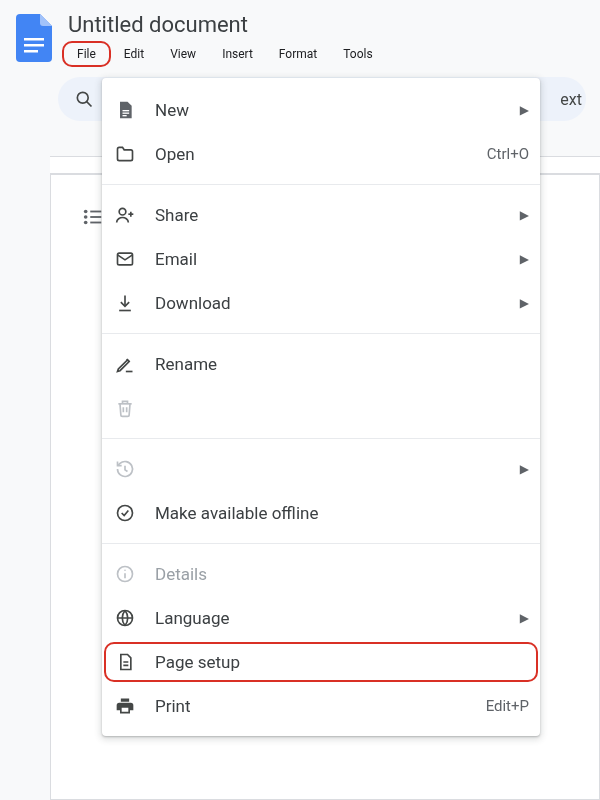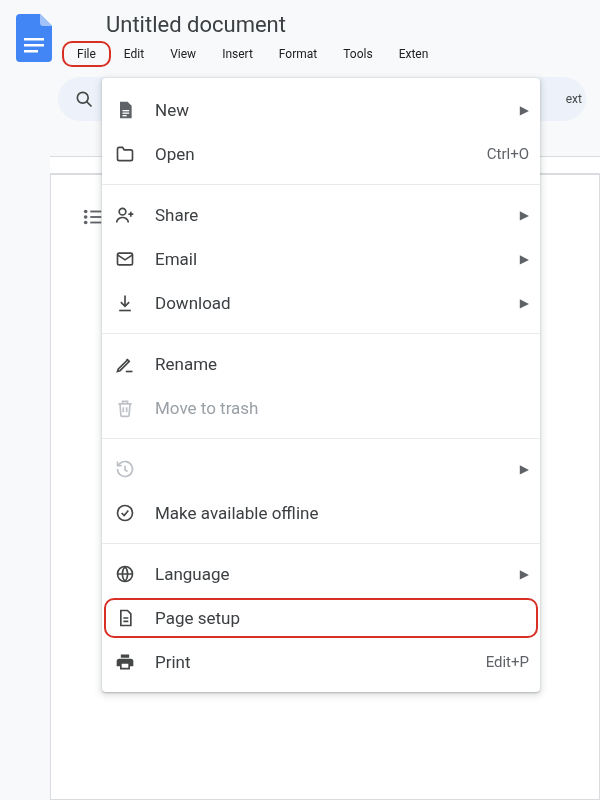--- a/index.html
+++ b/index.html
@@ -25,21 +25,20 @@
       margin-right: 8px;
       margin-top: 2px;
     }
     .docs-logo svg { width: 36px; height: 48px; }
     .title-area { flex: 1; }
     .doc-title {
       font-size: 22px;
       color: #3c4043;
       padding: 2px 6px;
       font-weight: 400;
-      margin-left: 38px;
     }
     .menubar {
       display: flex;
       gap: 0;
       margin-top: 2px;
       padding-left: 0;
     }
     .menu-btn {
       font-size: 12px;
       color: #202124;
@@ -60,21 +59,21 @@
       border-radius: 28px;
       display: flex;
       align-items: center;
       padding: 0 16px;
       position: relative;
     }
     .toolbar-right {
       position: absolute;
       right: 4px;
       color: #444746;
-      font-size: 12px;
+      font-size: 16px;
     }
     .search-icon { color: #444746; }
     .canvas {
       position: absolute;
       top: 174px;
       left: 50px;
       right: 0;
       bottom: 0;
       background: #fff;
       border: 1px solid #dadce0;
@@ -155,21 +154,20 @@
   </div>
   <div class="title-area">
     <div class="doc-title">Untitled document</div>
     <div class="menubar">
       <div class="menu-btn file">File</div>
       <div class="menu-btn">Edit</div>
       <div class="menu-btn">View</div>
       <div class="menu-btn">Insert</div>
       <div class="menu-btn">Format</div>
       <div class="menu-btn">Tools</div>
-      <div class="menu-btn">Exten</div>
     </div>
   </div>
 </div>
 
 <div class="toolbar">
   <span class="search-icon">
     <svg width="20" height="20" viewBox="0 0 24 24" fill="none" stroke="currentColor" stroke-width="2">
         <circle cx="10.5" cy="10.5" r="6.5"></circle>
         <line x1="21" y1="21" x2="15.2" y2="15.2"></line>
       </svg>
@@ -318,21 +316,20 @@
     </div>
     <div class="dd-item disabled">
       <span class="ico">
         <svg width="20" height="20" viewBox="0 0 24 24" fill="none" stroke="currentColor" stroke-width="2">
           <path d="M4 7h16"></path>
           <path d="M10 11v6M14 11v6"></path>
           <path d="M6 7l1 13a2 2 0 0 0 2 2h6a2 2 0 0 0 2-2l1-13"></path>
           <path d="M9 7V4h6v3"></path>
         </svg>
       </span>
-      <span>Move to trash</span>
     </div>
     <div class="dd-sep"></div>
     <div class="dd-item disabled">
       <span class="ico">
         <svg width="20" height="20" viewBox="0 0 24 24" fill="none" stroke="currentColor" stroke-width="2">
           <path d="M3 12a9 9 0 1 0 3-6.7L3 8"></path>
           <path d="M3 3v5h5"></path>
           <path d="M12 8v5l3 2"></path>
         </svg>
       </span>
@@ -341,20 +338,30 @@
     <div class="dd-item">
       <span class="ico">
         <svg width="20" height="20" viewBox="0 0 24 24" fill="none" stroke="currentColor" stroke-width="2">
           <circle cx="12" cy="12" r="9"></circle>
           <path d="M8 12l3 3 5-6"></path>
         </svg>
       </span>
       <span>Make available offline</span>
     </div>
     <div class="dd-sep"></div>
+    <div class="dd-item disabled">
+      <span class="ico">
+        <svg width="20" height="20" viewBox="0 0 24 24" fill="none" stroke="currentColor" stroke-width="2">
+          <circle cx="12" cy="12" r="9"></circle>
+          <line x1="12" y1="11" x2="12" y2="17"></line>
+          <circle cx="12" cy="7.5" r="1" fill="currentColor" stroke="none"></circle>
+        </svg>
+      </span>
+      <span>Details</span>
+    </div>
     <div class="dd-item">
       <span class="ico">
         <svg width="20" height="20" viewBox="0 0 24 24" fill="none" stroke="currentColor" stroke-width="2">
           <circle cx="12" cy="12" r="9"></circle>
           <path d="M3 12h18M12 3a14 14 0 0 1 0 18M12 3a14 14 0 0 0 0 18"></path>
         </svg>
       </span>
       <span>Language</span>
       <span class="arrow">▶</span>
     </div>

